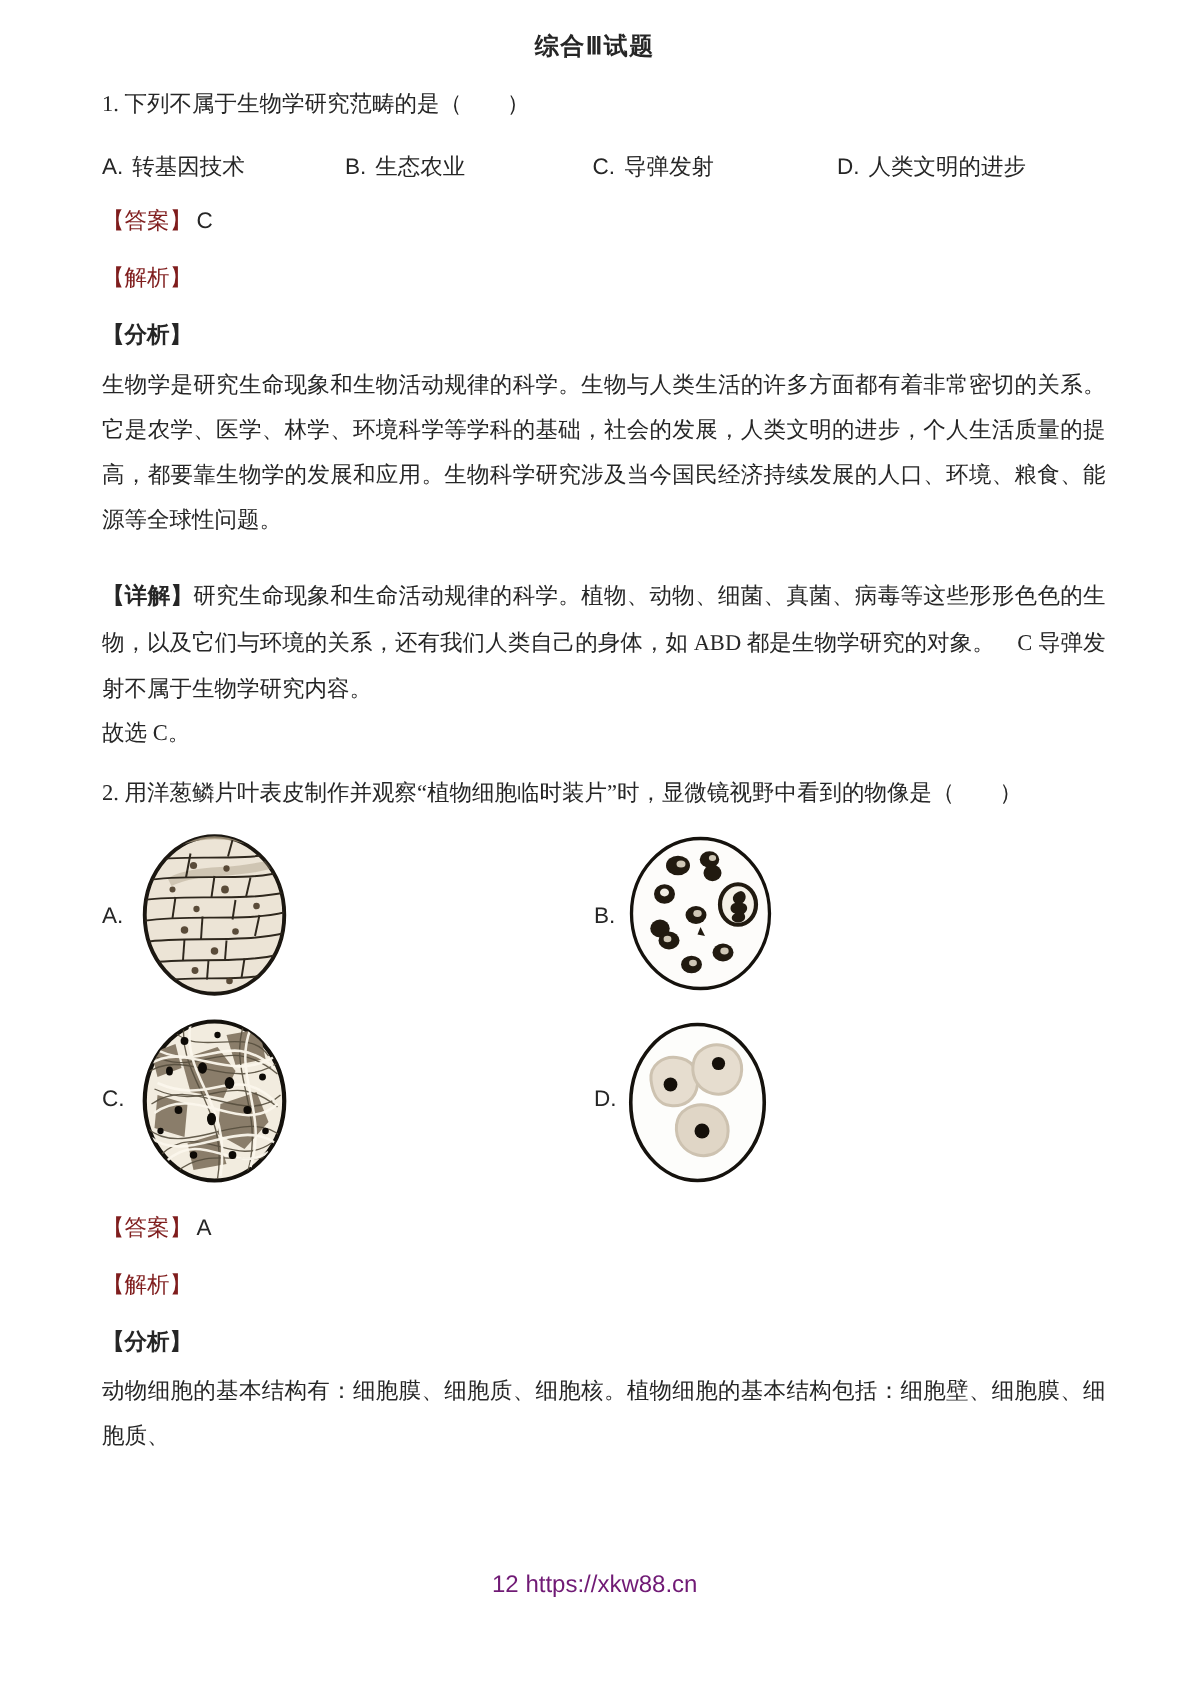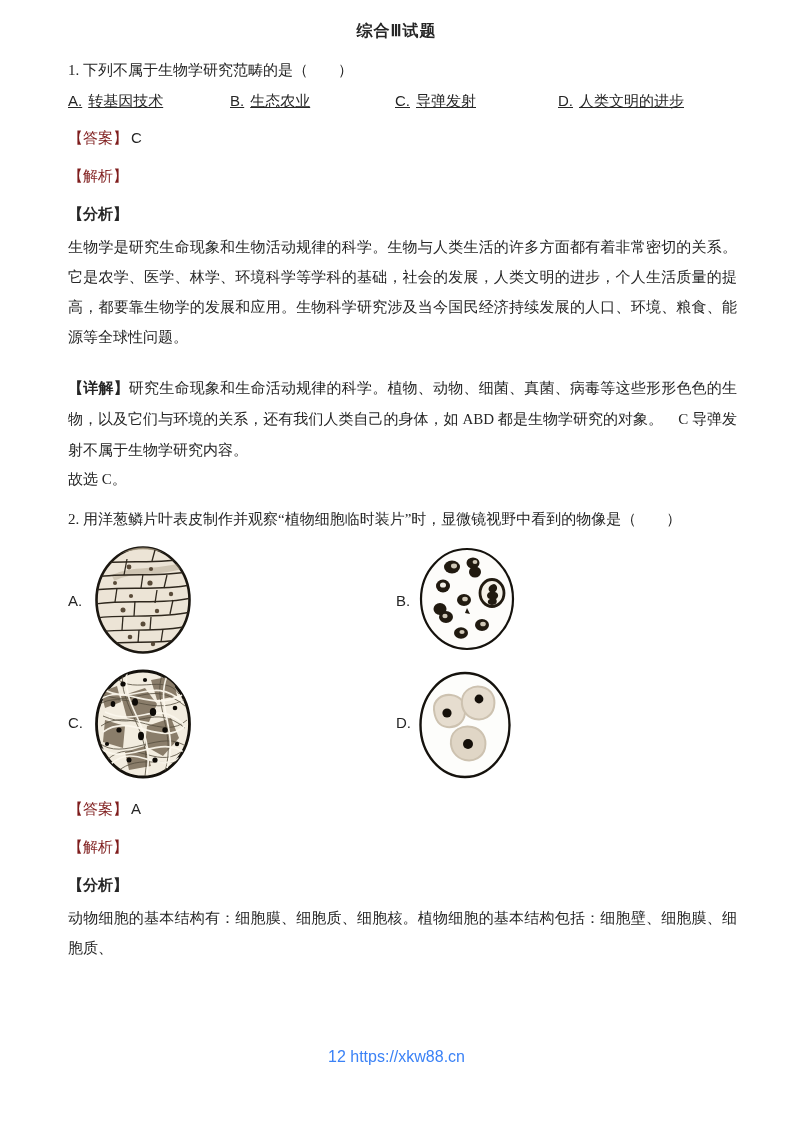--- a/index.html
+++ b/index.html
@@ -31,25 +31,24 @@
   }
   .content { margin: 0 56px 0 68px; }
   .section-heading {
     margin-top: 21px;
     font-size: 16px;
     font-weight: bold;
     font-family: "Liberation Sans", sans-serif;
   }
   .stem { margin-top: 17px; font-size: 15px; line-height: 22px; }
   .options-grid {
-    margin-top: 11px;
+    margin-top: 21px;
     display: grid;
     grid-template-columns: 162px 165px 163px 1fr;
     font-size: 15px;
-    text-decoration: underline;
   }
   .opt-letter { font-family: "Liberation Sans", sans-serif; margin-right: 6px; }
   .tag-line { margin-top: 16px; font-size: 15px; line-height: 22px; }
   .tag-blue { color: #7f1d1d; }
   .tag-black { font-weight: 600; }
   .ans-letter { font-family: "Liberation Sans", sans-serif; margin-left: 3px; }
   .para {
     margin-top: 7px;
     font-size: 15px;
     line-height: 30px;
@@ -65,21 +64,21 @@
     font-family: "Liberation Sans", sans-serif;
   }
   .fig { position: absolute; }
   .footer {
     position: absolute;
     top: 1048px;
     left: 0;
     right: 0;
     text-align: center;
     font-size: 16px;
-    color: #3b82f6;
+    color: #701a75;
     font-family: "Liberation Sans", sans-serif;
   }
   p { margin-bottom: 0; }
 </style>
 </head>
 <body>
 
 <div class="page">
 
   <h2 class="heading-2">综合Ⅲ试题</h2>

